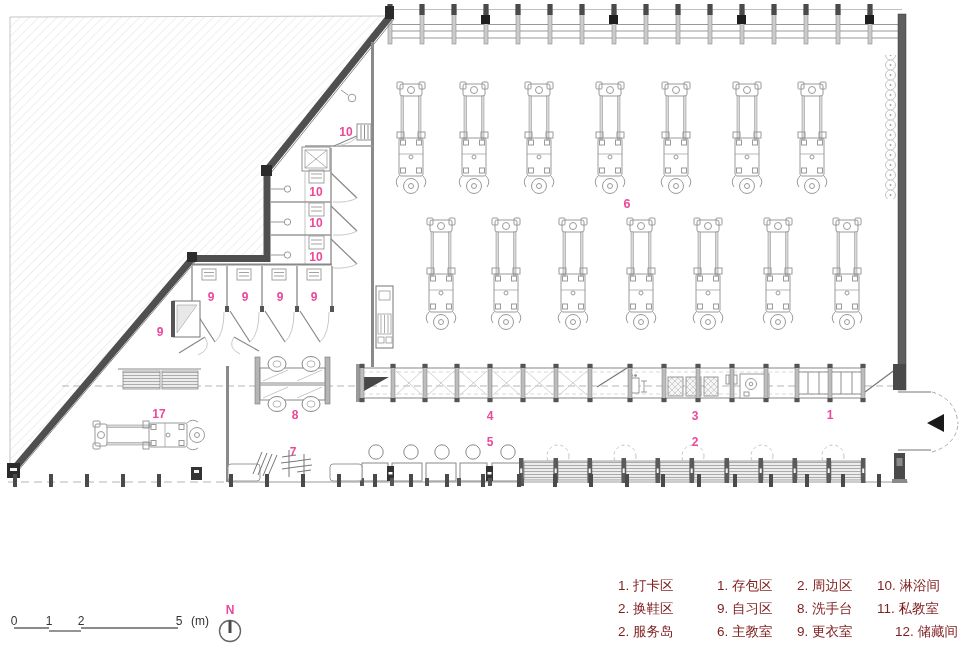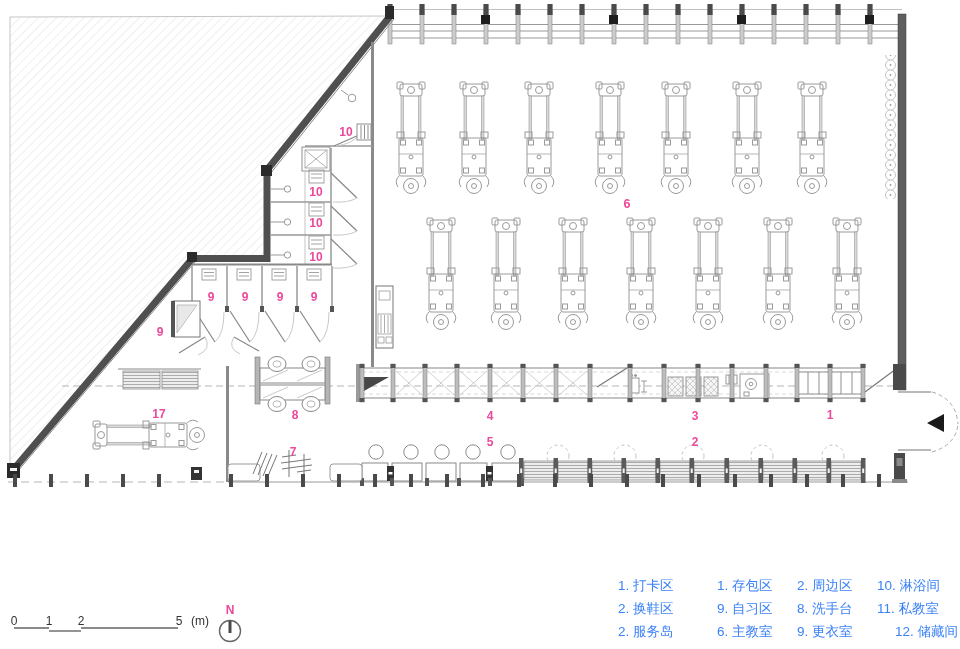--- a/index.html
+++ b/index.html
@@ -2,21 +2,21 @@
 <html><head>
 <meta charset="utf-8">
 <style>
   html,body{margin:0;padding:0;background:#fff;}
   #canvas{position:relative;width:960px;height:649px;background:#fff;overflow:hidden;
           font-family:"Liberation Sans",sans-serif;}
   #plan-svg{position:absolute;left:0;top:0;}
   .lbl{position:absolute;transform:translate(-50%,-50%);font:600 12px "Liberation Sans",sans-serif;
        color:#ec4899;white-space:nowrap;}
   .lbl.big{font-size:12.5px;}
-  .legend-item{position:absolute;font:400 13.5px "Liberation Sans",sans-serif;color:#3b82f6;white-space:nowrap;}
+  .legend-item{position:absolute;font:400 13.5px "Liberation Sans",sans-serif;color:#7f1d1d;white-space:nowrap;}
   .scale-num{position:absolute;transform:translate(-50%,-50%);font:400 12px "Liberation Sans",sans-serif;color:#333;}
 </style>
 </head>
 <body>
 
 <div id="canvas">
 
 <svg id="plan-svg" width="960" height="649" viewBox="0 0 960 649">
   <defs>
     <pattern id="hatch" width="6.5" height="6.5" patternUnits="userSpaceOnUse" patternTransform="rotate(45)">

